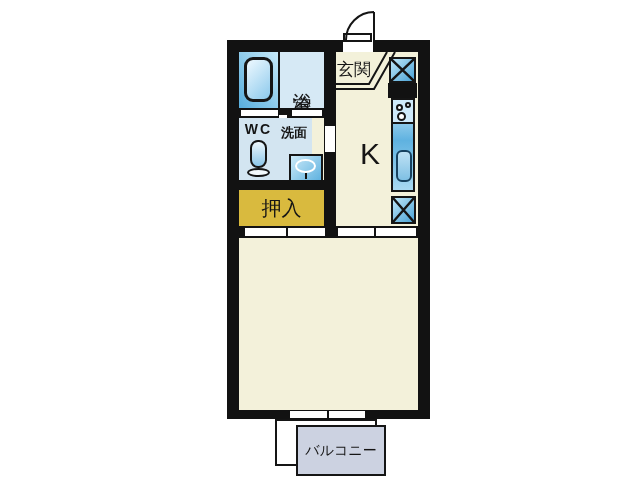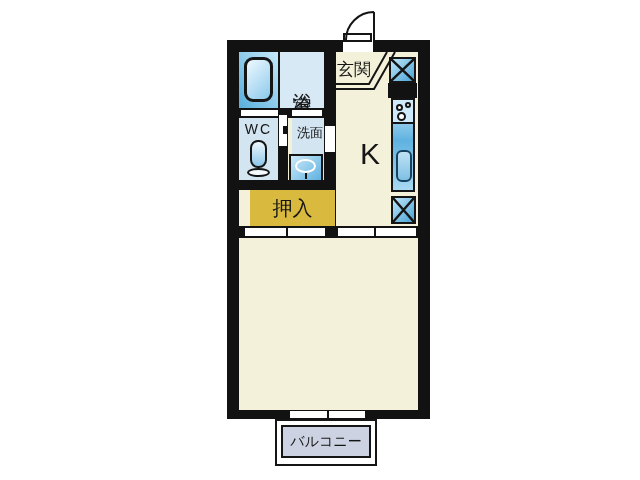--- a/index.html
+++ b/index.html
@@ -12,39 +12,39 @@
             background:linear-gradient(to bottom left,#c6e9f9,#58aedd);}
   .bathtub{left:244px;top:57px;width:29px;height:45px;border:3px solid #151515;border-radius:9px;
            background:linear-gradient(135deg,#eef9ff,#8cc9ec);}
   .bath-label-zone{left:278px;top:52px;width:46px;height:56px;background:#d6e9f5;
                    border-left:2px solid #151515;display:flex;align-items:center;justify-content:center;}
   .vtext{writing-mode:vertical-rl;text-orientation:upright;font-size:19px;letter-spacing:2px;}
   .wall{background:#121212;}
   .gap{background:#ffffff;}
   .tri{left:299px;top:92px;font-size:15px;line-height:15px;}
   .wet{background:#d3e5f1;}
-  .roomlabel{display:flex;align-items:flex-start;justify-content:center;}
+  .roomlabel{display:flex;align-items:flex-start;justify-content:center;font-weight:bold;}
   .wc-room{left:239px;top:118px;width:39px;height:62px;}
   .wc-text{font-size:14px;letter-spacing:2px;padding-top:3px;}
   .toilet-tank{left:250px;top:140px;width:17px;height:28px;border:2px solid #151515;border-radius:8px;
                background:linear-gradient(to bottom,#eef8fe,#8cc6e8);}
   .toilet-base{left:247px;top:168px;width:23px;height:9px;border:2px solid #151515;border-radius:50%;
                background:#f4fafd;}
-  .washroom{left:292px;top:118px;width:36px;height:62px;}
+  .washroom{left:276px;top:118px;width:36px;height:62px;}
   .wash-text{font-size:13px;padding-top:6px;}
   .basin{left:289px;top:154px;width:34px;height:28px;border:2px solid #151515;
          background:linear-gradient(135deg,#cdeaf8,#5fb2e0);}
   .basin-bowl{left:4px;top:3px;width:21px;height:14px;border:2px solid #ffffff;border-radius:50%;}
   .basin-drain{left:14px;top:17px;width:2px;height:6px;background:#121212;}
-  .closet{left:250px;top:190px;width:85px;height:36px;background:#d9ba3e;
+  .closet{left:239px;top:190px;width:85px;height:36px;background:#d9ba3e;
           display:flex;align-items:center;justify-content:center;font-size:20px;}
   .western{left:239px;top:238px;width:179px;height:172px;background:#f1d7af;
            display:flex;align-items:center;justify-content:center;font-size:31px;letter-spacing:2px;}
   .balcony-outer{left:275px;top:419px;width:102px;height:47px;border:2px solid #151515;background:#ffffff;}
-  .balcony-inner{left:281px;top:425px;width:90px;height:33px;border:2px solid #151515;background:#ccd2e1;
+  .balcony-inner{left:296px;top:425px;width:90px;height:51px;border:2px solid #151515;background:#ccd2e1;
                  display:flex;align-items:center;justify-content:center;font-size:14px;}
   .threshold{left:343px;top:33px;width:29px;height:9px;border:2px solid #151515;background:#ffffff;}
   .genkan-label{left:337px;top:58px;width:34px;height:22px;display:flex;align-items:center;
                 justify-content:center;font-size:17px;}
   .k-label{left:352px;top:136px;width:36px;height:36px;display:flex;align-items:center;
            justify-content:center;font-size:30px;}
   .xbox{border:2px solid #151515;background:linear-gradient(135deg,#bfe6f8,#4aa3d6);}
   .counter{left:391px;top:98px;width:24px;height:94px;border:2px solid #151515;
            background:linear-gradient(to bottom,#cdeaf8,#5fb2e0 45%,#a8d9f2);}
   .stove{left:391px;top:98px;width:24px;height:26px;border:2px solid #151515;background:#cfeafa;}

